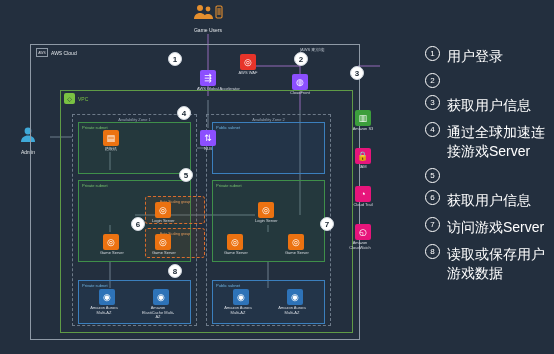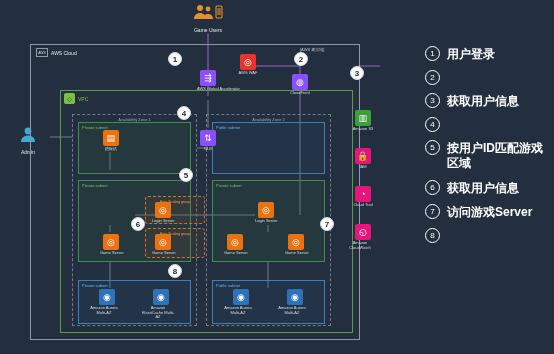--- a/index.html
+++ b/index.html
@@ -61,21 +61,21 @@
   }
 
   
   .legend { position:absolute; left:425px; top:46px; width:128px; }
   .legend-row { display:flex; align-items:flex-start; margin-bottom:7.5px; }
   .legend-num {
     flex:0 0 auto; width:15px; height:15px; border-radius:50%;
     border:1px solid #ffffff; color:#ffffff; font-size:8px;
     display:flex; align-items:center; justify-content:center; margin-right:7px;
   }
-  .legend-txt { font-size:12px; color:#ffffff; line-height:1.32; padding-top:1px;font-weight:bold; }
+  .legend-txt { font-size:14px; color:#ffffff; line-height:1.32; padding-top:1px; }
 
   
   .users-top { position:absolute; left:178px; top:4px; width:60px; text-align:center; }
   .users-top .lbl { font-size:5px; color:#e3e7ea; margin-top:1px; }
   .admin { position:absolute; left:8px; top:126px; width:40px; text-align:center; }
   .admin .lbl { font-size:5px; color:#e3e7ea; margin-top:1px; }
 
   .note { position:absolute; font-size:4px; color:#b9c2cb; }
 
   svg.lines { position:absolute; inset:0; width:554px; height:354px; pointer-events:none; }
@@ -279,31 +279,32 @@
     </div>
     <div class="legend-row">
       <div class="legend-num">2</div>
     </div>
     <div class="legend-row">
       <div class="legend-num">3</div>
       <div class="legend-txt">获取用户信息</div>
     </div>
     <div class="legend-row">
       <div class="legend-num">4</div>
+      <div class="legend-txt">通过全球加速连接游戏Server</div>
     </div>
     <div class="legend-row">
       <div class="legend-num">5</div>
-      <div class="legend-txt">按用户ID匹配游戏区域</div>
     </div>
     <div class="legend-row">
       <div class="legend-num">6</div>
       <div class="legend-txt">获取用户信息</div>
     </div>
     <div class="legend-row">
       <div class="legend-num">7</div>
       <div class="legend-txt">访问游戏Server</div>
     </div>
     <div class="legend-row">
       <div class="legend-num">8</div>
+      <div class="legend-txt">读取或保存用户游戏数据</div>
     </div>
   </div>
 
 </div>
 
 </body></html>

